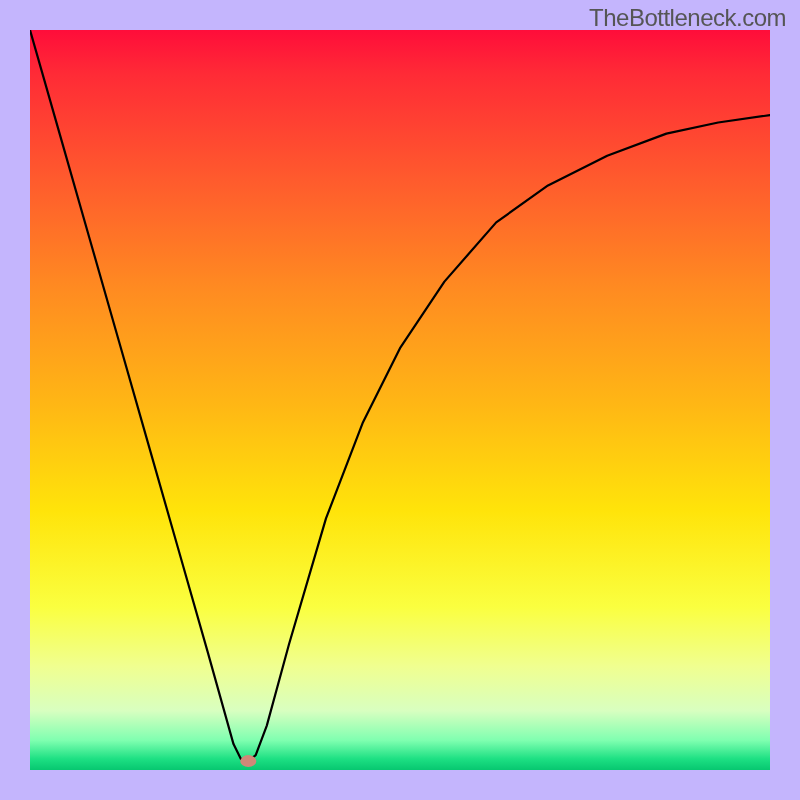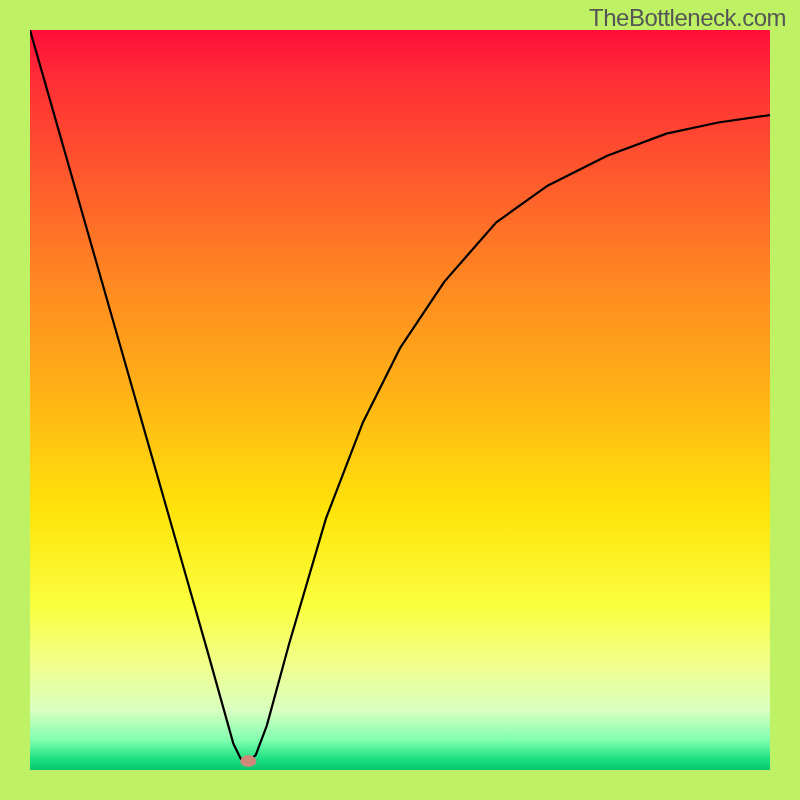--- a/index.html
+++ b/index.html
@@ -8,21 +8,21 @@
     width: 800px;
     height: 800px;
     background: #000;
     font-family: Arial, Helvetica, sans-serif;
     overflow: hidden;
   }
   .frame {
     position: relative;
     width: 800px;
     height: 800px;
-    background: #bef264;
+    background: #c4b5fd;
     text-align: center;
   }
   .watermark {
     position: absolute;
     top: 4px;
     right: 14px;
     color: #555;
     font-size: 24px;
     font-weight: 500;
     z-index: 10;

